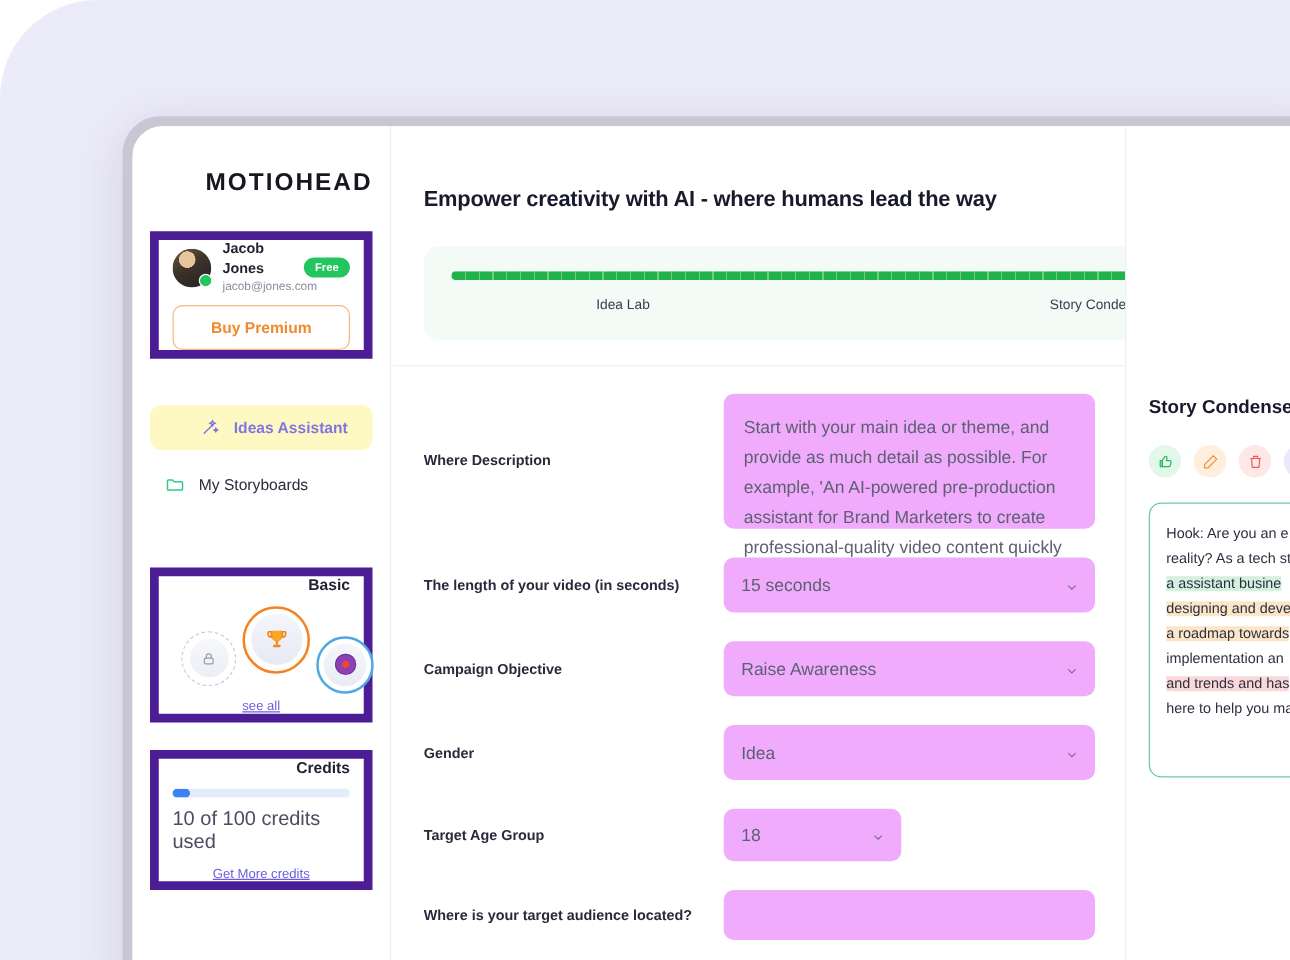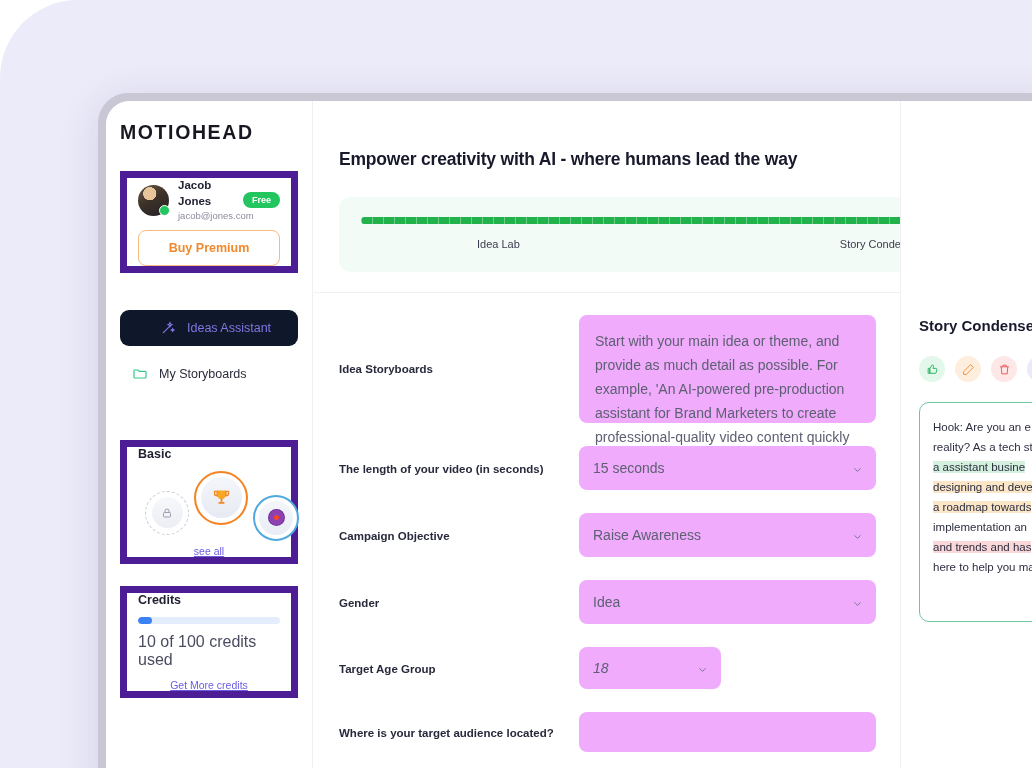--- a/index.html
+++ b/index.html
@@ -44,22 +44,22 @@
     width: 207px; height: 688px;
     background: #ffffff;
     border-right: 1px solid #eeeef3;
     padding: 0 14px;
   }
   .logo {
     font-size: 19.5px;
     font-weight: 700;
     letter-spacing: 1.6px;
     color: #17171f;
-    text-align: left;
-    margin-top: 20px;
+    text-align: right;
+    margin-top: 34px;
   }
 
   .card {
     border: 7px solid #4c1d95;
     border-radius: 0;
     background: #fff;
     margin-top: 27px;
     padding: 0 11px;
   }
   .profile-row { display: flex; align-items: center; gap: 9px; }
@@ -89,27 +89,27 @@
     padding: 10px 0; border-radius: 8px; cursor: pointer;
     font-family: inherit;
   }
 
   .nav { margin-top: 37px; }
   .nav-item {
     display: flex; align-items: center; gap: 11px;
     padding: 10px 12px; border-radius: 9px;
     font-size: 12.5px; cursor: pointer; margin-bottom: 10px;
   }
-  .nav-item.active { background: #0f172a; color: #8076e0; font-weight: 400; padding-left: 40px; }
+  .nav-item.active { background: #fef9c3; color: #8076e0; font-weight: 700; padding-left: 40px; }
   .nav-item.idle { color: #2a2b3a; }
   .nav-ico { width: 16px; height: 16px; flex: none; }
 
   .mini-card-title {
     font-size: 12.5px; font-weight: 700; color: #1f2030;
-    text-align: left; margin-bottom: 4px;
+    text-align: right; margin-bottom: 4px;
   }
   .badges {
     position: relative; height: 78px; margin: 2px 0 0;
   }
   .badge-circ { position: absolute; border-radius: 50%; display:flex; align-items:center; justify-content:center; }
   .badge-lock {
     left: 7px; top: 26px; width: 44px; height: 44px;
     border: 1.5px dashed #c9cad6; background: #fff;
   }
   .badge-lock .inner {
@@ -194,21 +194,21 @@
   .form-label.tall-lbl { padding-top: 48px; }
   .field {
     position: relative; width: 297px; background: #f0abfc;
     border-radius: 8px; font-size: 14px; color: #5d6072;
   }
   .field.select { padding: 14px 32px 14px 14px; cursor: pointer; }
   .field.textarea {
     padding: 14px 16px; line-height: 1.72; color: #5d6072; height: 108px;
   }
   .field.empty { height: 40px; }
-  .field.half { width: 142px; padding: 13px 28px 13px 14px; cursor: pointer; font-style: italic; }
+  .field.half { width: 142px; padding: 13px 28px 13px 14px; cursor: pointer; }
   .field.half + .field.half { margin-left: 13px; }
   .chev {
     position: absolute; right: 13px; top: 50%; transform: translateY(-50%);
     width: 11px; height: 11px;
   }
   .row-pair { display: flex; }
 
   
   #right-panel {
     position: absolute;
@@ -339,21 +339,21 @@
       <div class="stepper-labels">
         <span class="step-label s1">Idea Lab</span>
         <span class="step-label s2">Story Condenser</span>
       </div>
     </div>
 
     <div class="content-split">
       <div class="form-col">
 
         <div class="form-row tall">
-          <div class="form-label tall-lbl">Idea Storyboards</div>
+          <div class="form-label tall-lbl">Where Description</div>
           <div class="field textarea">Start with your main idea or theme, and provide as much detail as possible. For example, 'An AI-powered pre-production assistant for Brand Marketers to create professional-quality video content quickly and efficiently</div>
         </div>
 
         <div class="form-row">
           <div class="form-label">The length of your video (in seconds)</div>
           <div class="field select">
             <span>15 seconds</span>
             <span class="chev">
               <svg viewBox="0 0 24 24" width="11" height="11" fill="none" stroke="#6f7285" stroke-width="2" stroke-linecap="round">
                   <path d="M6 9l6 6 6-6"></path>

